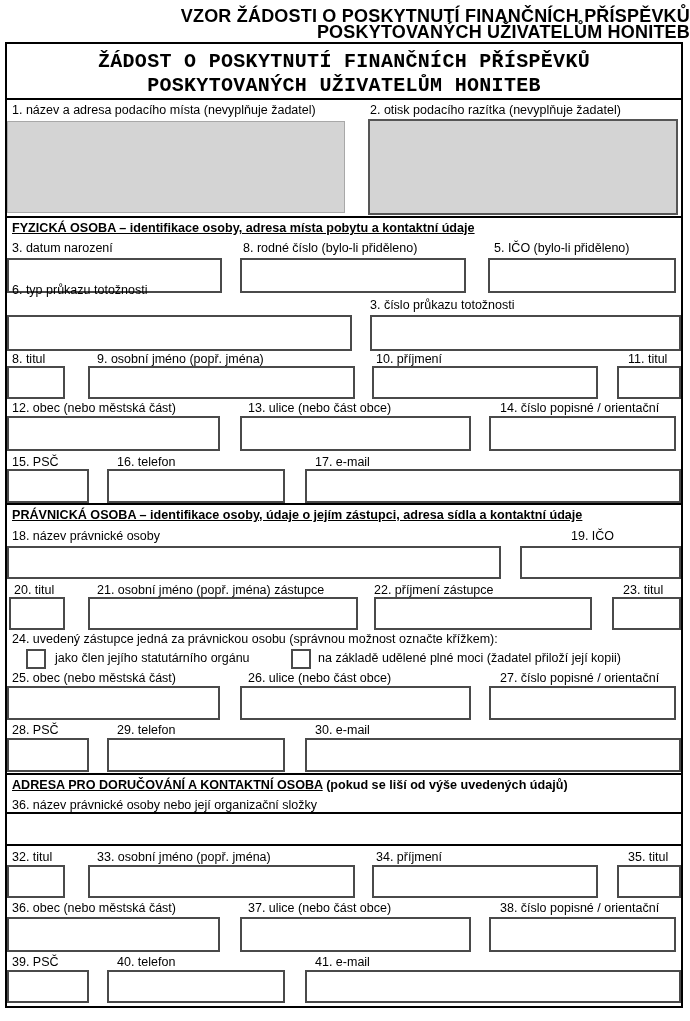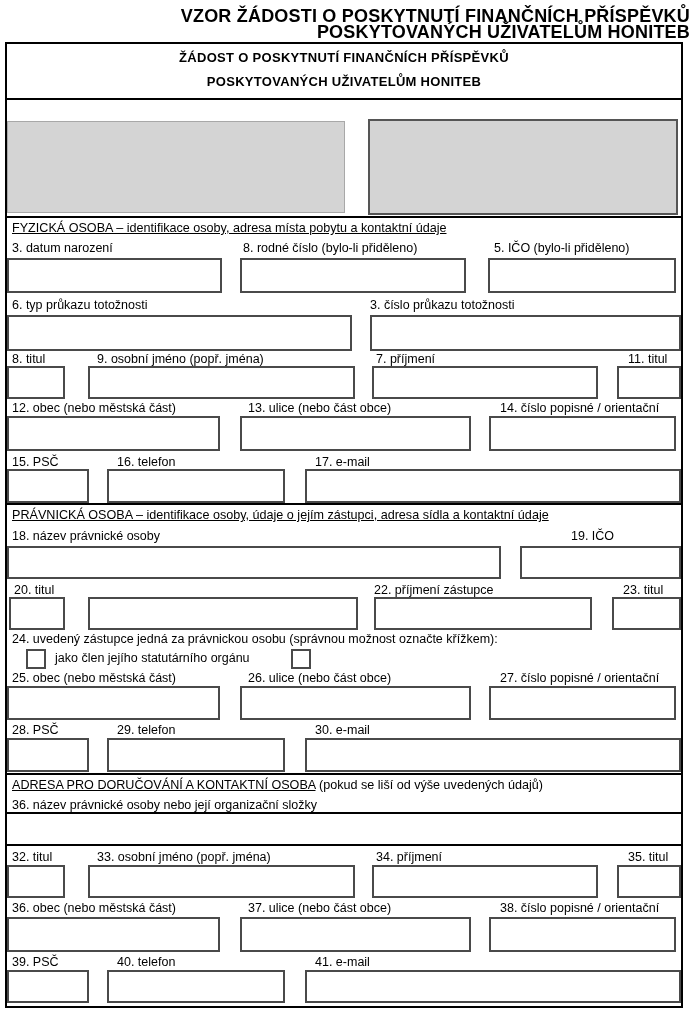--- a/index.html
+++ b/index.html
@@ -6,67 +6,69 @@
   body {
     width:690px; height:1021px; position:relative; overflow:hidden;
     background:#ffffff; color:#000;
     font-family:"Liberation Sans", sans-serif;
   }
   .hdr-line { position:absolute; left:0; width:100%; text-align:right;
     font-weight:bold; font-size:18px; letter-spacing:.2px; }
   .form-box { position:absolute; left:5px; top:42px; width:678px; height:966px;
     border:2px solid #000; box-sizing:border-box; background:#fff; }
   .title-line { position:absolute; left:0; width:100%; text-align:center;
-    font-weight:bold; font-size:13px; letter-spacing:.3px; }
+    font-weight:bold; font-size:20px; letter-spacing:.3px;font-family:Liberation Mono, monospace; }
   .divider { position:absolute; left:0; right:0; height:2px; background:#000; }
   .flabel { position:absolute; font-size:12.5px; white-space:nowrap; }
   .fbox { position:absolute; box-sizing:border-box; background:#fff;
     border:2px solid #4a4a4a; }
   .gbox { position:absolute; box-sizing:border-box; background:#d4d4d4; }
-  .sec-hdr { position:absolute; font-size:12.6px; font-weight:normal;
+  .sec-hdr { position:absolute; font-size:12.6px; font-weight:bold;
     white-space:nowrap; }
   .underl { text-decoration:underline; }
   .chk { position:absolute; width:20px; height:20px; box-sizing:border-box;
     border:2px solid #4a4a4a; background:#fff; }
   .full-row-box { position:absolute; left:0; width:100%; box-sizing:border-box;
     border-top:2px solid #000; border-bottom:2px solid #000; background:#fff; }
 </style>
 </head>
 <body>
 
 <div class="hdr-line" style="top:6px">VZOR ŽÁDOSTI O POSKYTNUTÍ FINANČNÍCH PŘÍSPĚVKŮ</div>
 <div class="hdr-line" style="top:22px">POSKYTOVANÝCH UŽIVATELŮM HONITEB</div>
 
 <div class="form-box">
 
   <div class="title-line" style="top:6px">ŽÁDOST O POSKYTNUTÍ FINANČNÍCH PŘÍSPĚVKŮ</div>
   <div class="title-line" style="top:30px">POSKYTOVANÝCH UŽIVATELŮM HONITEB</div>
   <div class="divider" style="top:54px"></div>
 
+  <div class="flabel" style="left:5px;top:59px">1. název a adresa podacího místa (nevyplňuje žadatel)</div>
+  <div class="flabel" style="left:363px;top:59px">2. otisk podacího razítka (nevyplňuje žadatel)</div>
   <div class="gbox" style="left:0;top:77px;width:338px;height:92px;border:1px solid #a8a8a8"></div>
   <div class="gbox" style="left:361px;top:75px;width:310px;height:96px;border:2px solid #555"></div>
   <div class="divider" style="top:172px"></div>
 
   <div class="sec-hdr underl" style="left:5px;top:177px">FYZICKÁ OSOBA – identifikace osoby, adresa místa pobytu a kontaktní údaje</div>
 
   <div class="flabel" style="left:5px;top:197px">3. datum narození</div>
   <div class="flabel" style="left:236px;top:197px">8. rodné číslo (bylo-li přiděleno)</div>
   <div class="flabel" style="left:487px;top:197px">5. IČO (bylo-li přiděleno)</div>
   <div class="fbox" style="left:0;top:214px;width:215px;height:35px"></div>
   <div class="fbox" style="left:233px;top:214px;width:226px;height:35px"></div>
   <div class="fbox" style="left:481px;top:214px;width:188px;height:35px"></div>
 
-  <div class="flabel" style="left:5px;top:254px">6. typ průkazu totožnosti</div>
+  <div class="flabel" style="left:5px;top:239px">6. typ průkazu totožnosti</div>
   <div class="flabel" style="left:363px;top:254px">3. číslo průkazu totožnosti</div>
   <div class="fbox" style="left:0;top:271px;width:345px;height:36px"></div>
   <div class="fbox" style="left:363px;top:271px;right:0;height:36px"></div>
 
   <div class="flabel" style="left:5px;top:308px">8. titul</div>
   <div class="flabel" style="left:90px;top:308px">9. osobní jméno (popř. jména)</div>
-  <div class="flabel" style="left:369px;top:308px">7. příjmení</div>
+  <div class="flabel" style="left:369px;top:308px">10. příjmení</div>
   <div class="flabel" style="left:621px;top:308px">11. titul</div>
   <div class="fbox" style="left:0;top:322px;width:58px;height:33px"></div>
   <div class="fbox" style="left:81px;top:322px;width:267px;height:33px"></div>
   <div class="fbox" style="left:365px;top:322px;width:226px;height:33px"></div>
   <div class="fbox" style="left:610px;top:322px;right:0;height:33px"></div>
 
   <div class="flabel" style="left:5px;top:357px">12. obec (nebo městská část)</div>
   <div class="flabel" style="left:241px;top:357px">13. ulice (nebo část obce)</div>
   <div class="flabel" style="left:493px;top:357px">14. číslo popisné / orientační</div>
   <div class="fbox" style="left:0;top:372px;width:213px;height:35px"></div>
@@ -83,31 +85,33 @@
   <div class="divider" style="top:459px"></div>
 
   <div class="sec-hdr underl" style="left:5px;top:464px">PRÁVNICKÁ OSOBA – identifikace osoby, údaje o jejím zástupci, adresa sídla a kontaktní údaje</div>
 
   <div class="flabel" style="left:5px;top:485px">18. název právnické osoby</div>
   <div class="flabel" style="left:564px;top:485px">19. IČO</div>
   <div class="fbox" style="left:0;top:502px;width:494px;height:33px"></div>
   <div class="fbox" style="left:513px;top:502px;right:0;height:33px"></div>
 
   <div class="flabel" style="left:7px;top:539px">20. titul</div>
+  <div class="flabel" style="left:90px;top:539px">21. osobní jméno (popř. jména) zástupce</div>
   <div class="flabel" style="left:367px;top:539px">22. příjmení zástupce</div>
   <div class="flabel" style="left:616px;top:539px">23. titul</div>
   <div class="fbox" style="left:2px;top:553px;width:56px;height:33px"></div>
   <div class="fbox" style="left:81px;top:553px;width:270px;height:33px"></div>
   <div class="fbox" style="left:367px;top:553px;width:218px;height:33px"></div>
   <div class="fbox" style="left:605px;top:553px;right:0;height:33px"></div>
 
   <div class="flabel" style="left:5px;top:588px">24. uvedený zástupce jedná za právnickou osobu (správnou možnost označte křížkem):</div>
   <div class="chk" style="left:19px;top:605px"></div>
   <div class="flabel" style="left:48px;top:607px">jako člen jejího statutárního orgánu</div>
   <div class="chk" style="left:284px;top:605px"></div>
+  <div class="flabel" style="left:311px;top:607px">na základě udělené plné moci (žadatel přiloží její kopii)</div>
 
   <div class="flabel" style="left:5px;top:627px">25. obec (nebo městská část)</div>
   <div class="flabel" style="left:241px;top:627px">26. ulice (nebo část obce)</div>
   <div class="flabel" style="left:493px;top:627px">27. číslo popisné / orientační</div>
   <div class="fbox" style="left:0;top:642px;width:213px;height:34px"></div>
   <div class="fbox" style="left:233px;top:642px;width:231px;height:34px"></div>
   <div class="fbox" style="left:482px;top:642px;width:187px;height:34px"></div>
 
   <div class="flabel" style="left:5px;top:679px">28. PSČ</div>
   <div class="flabel" style="left:110px;top:679px">29. telefon</div>

